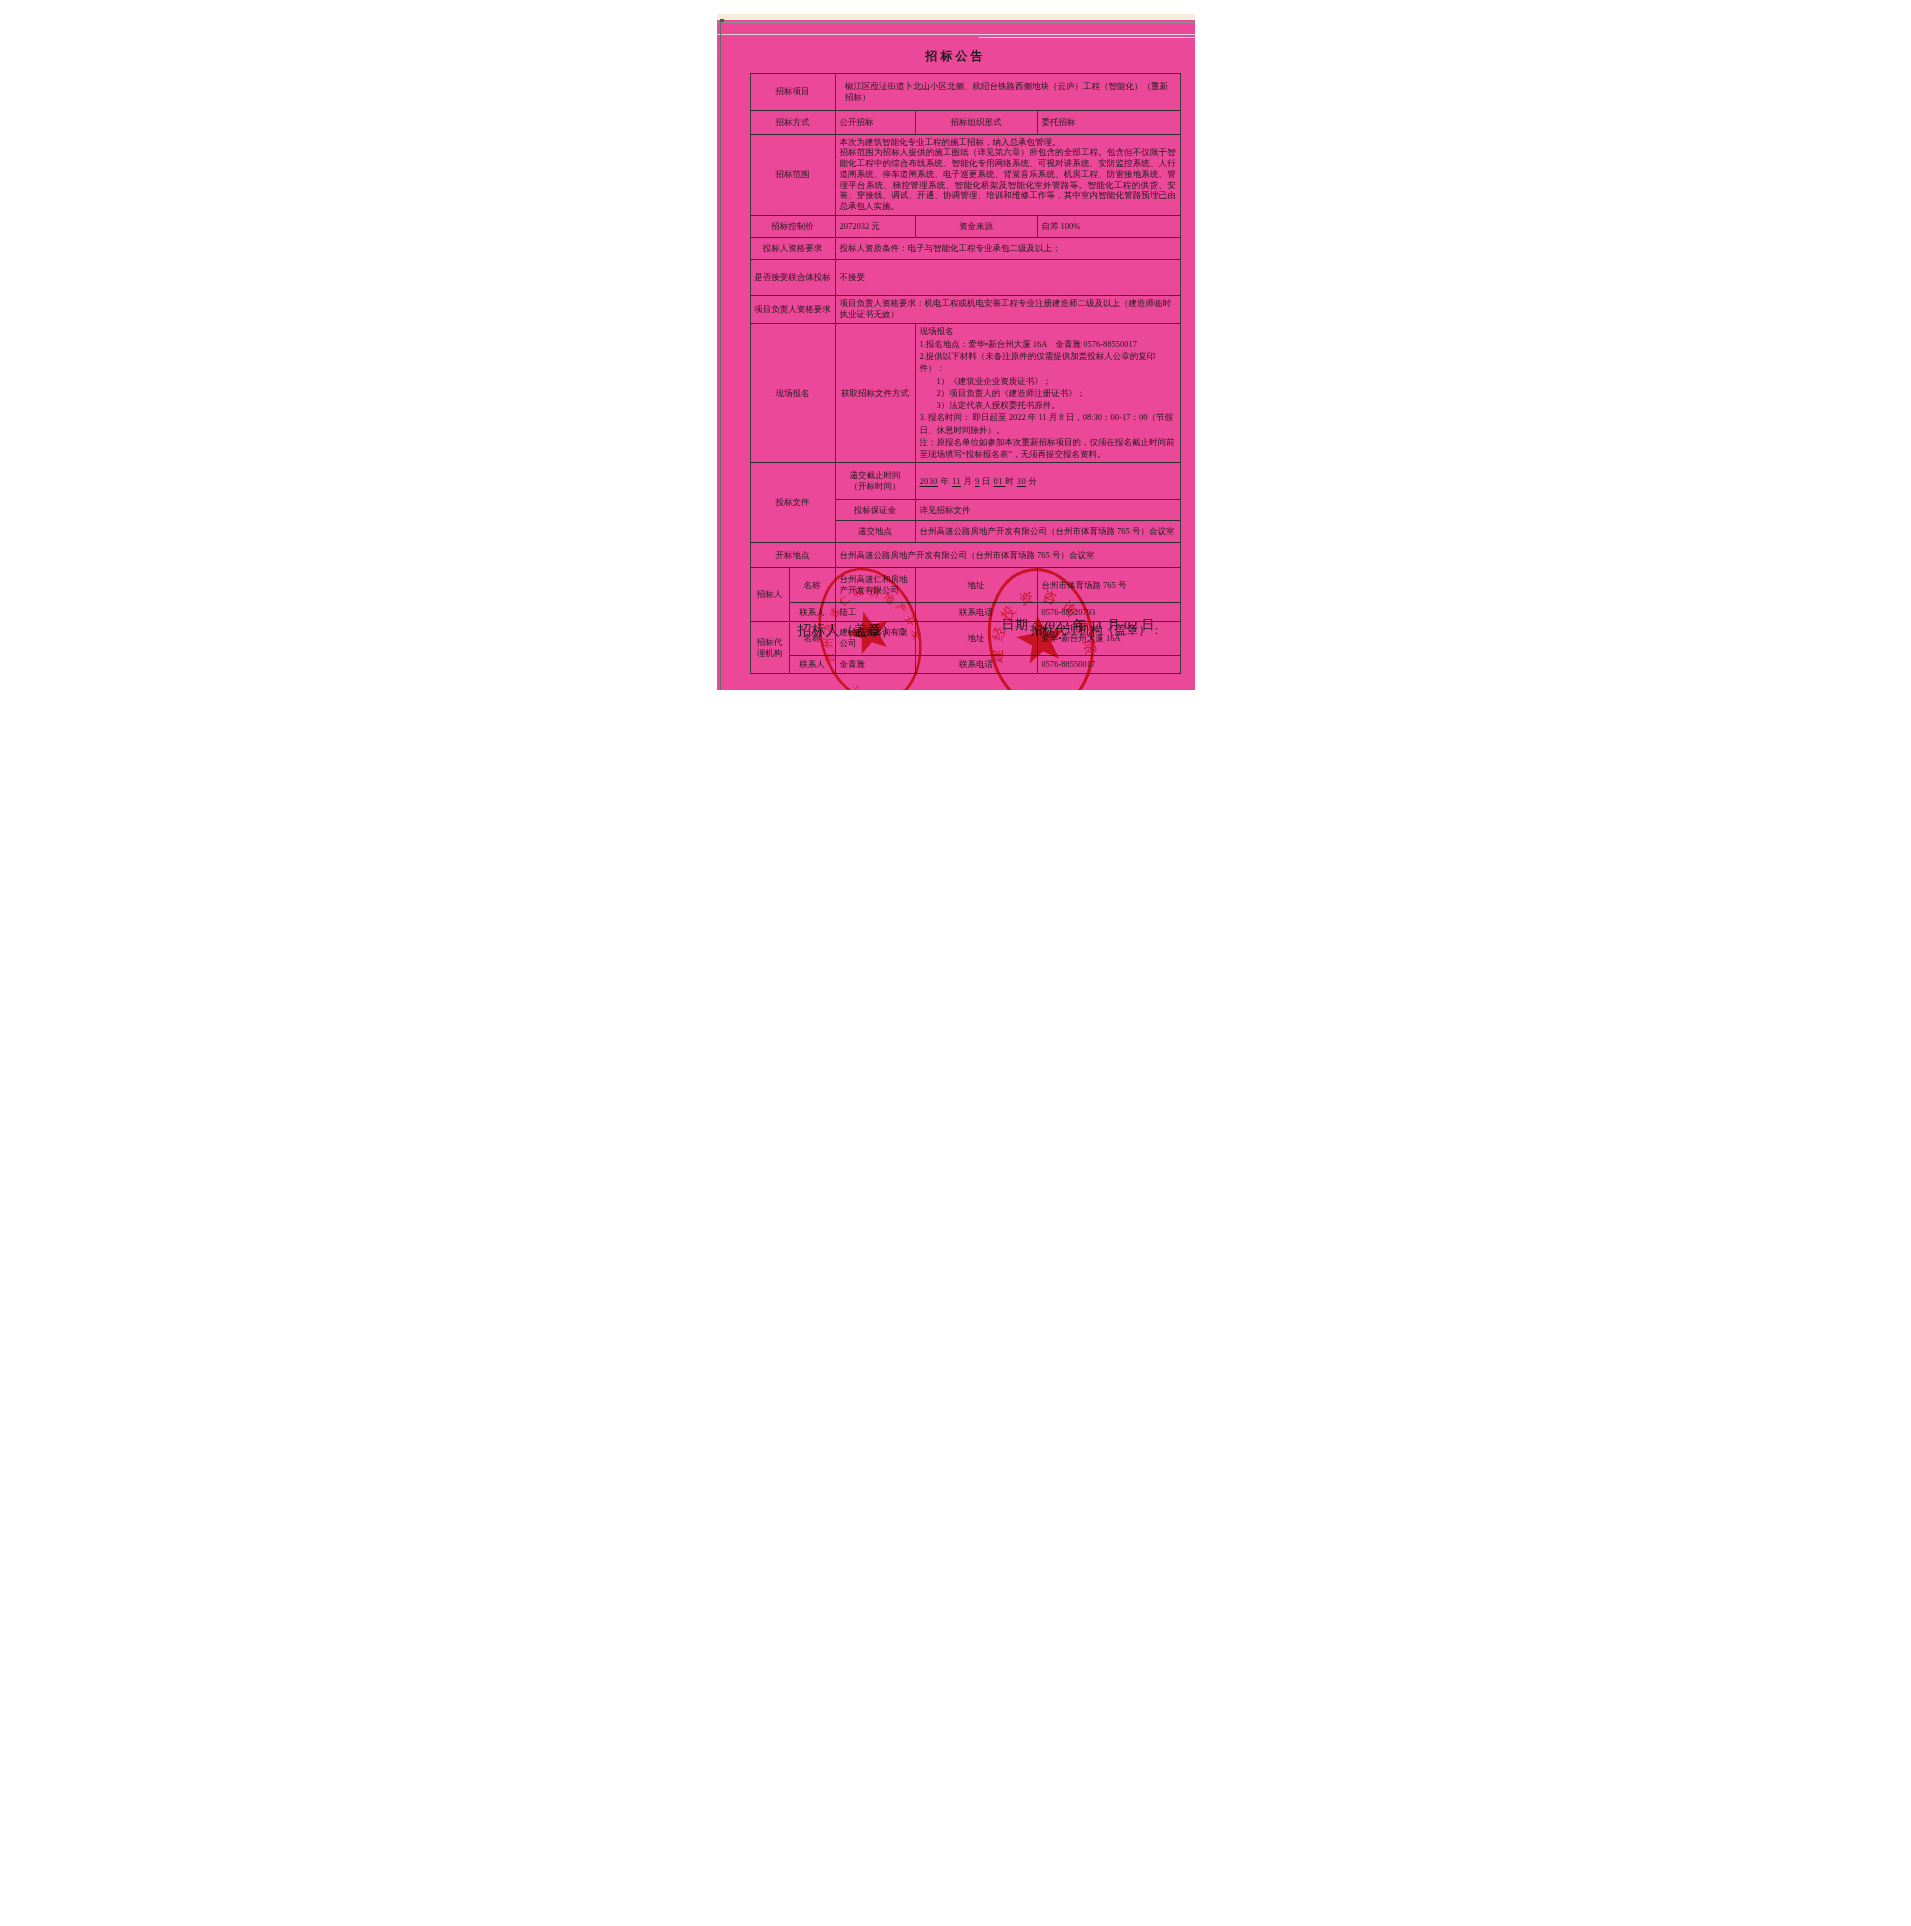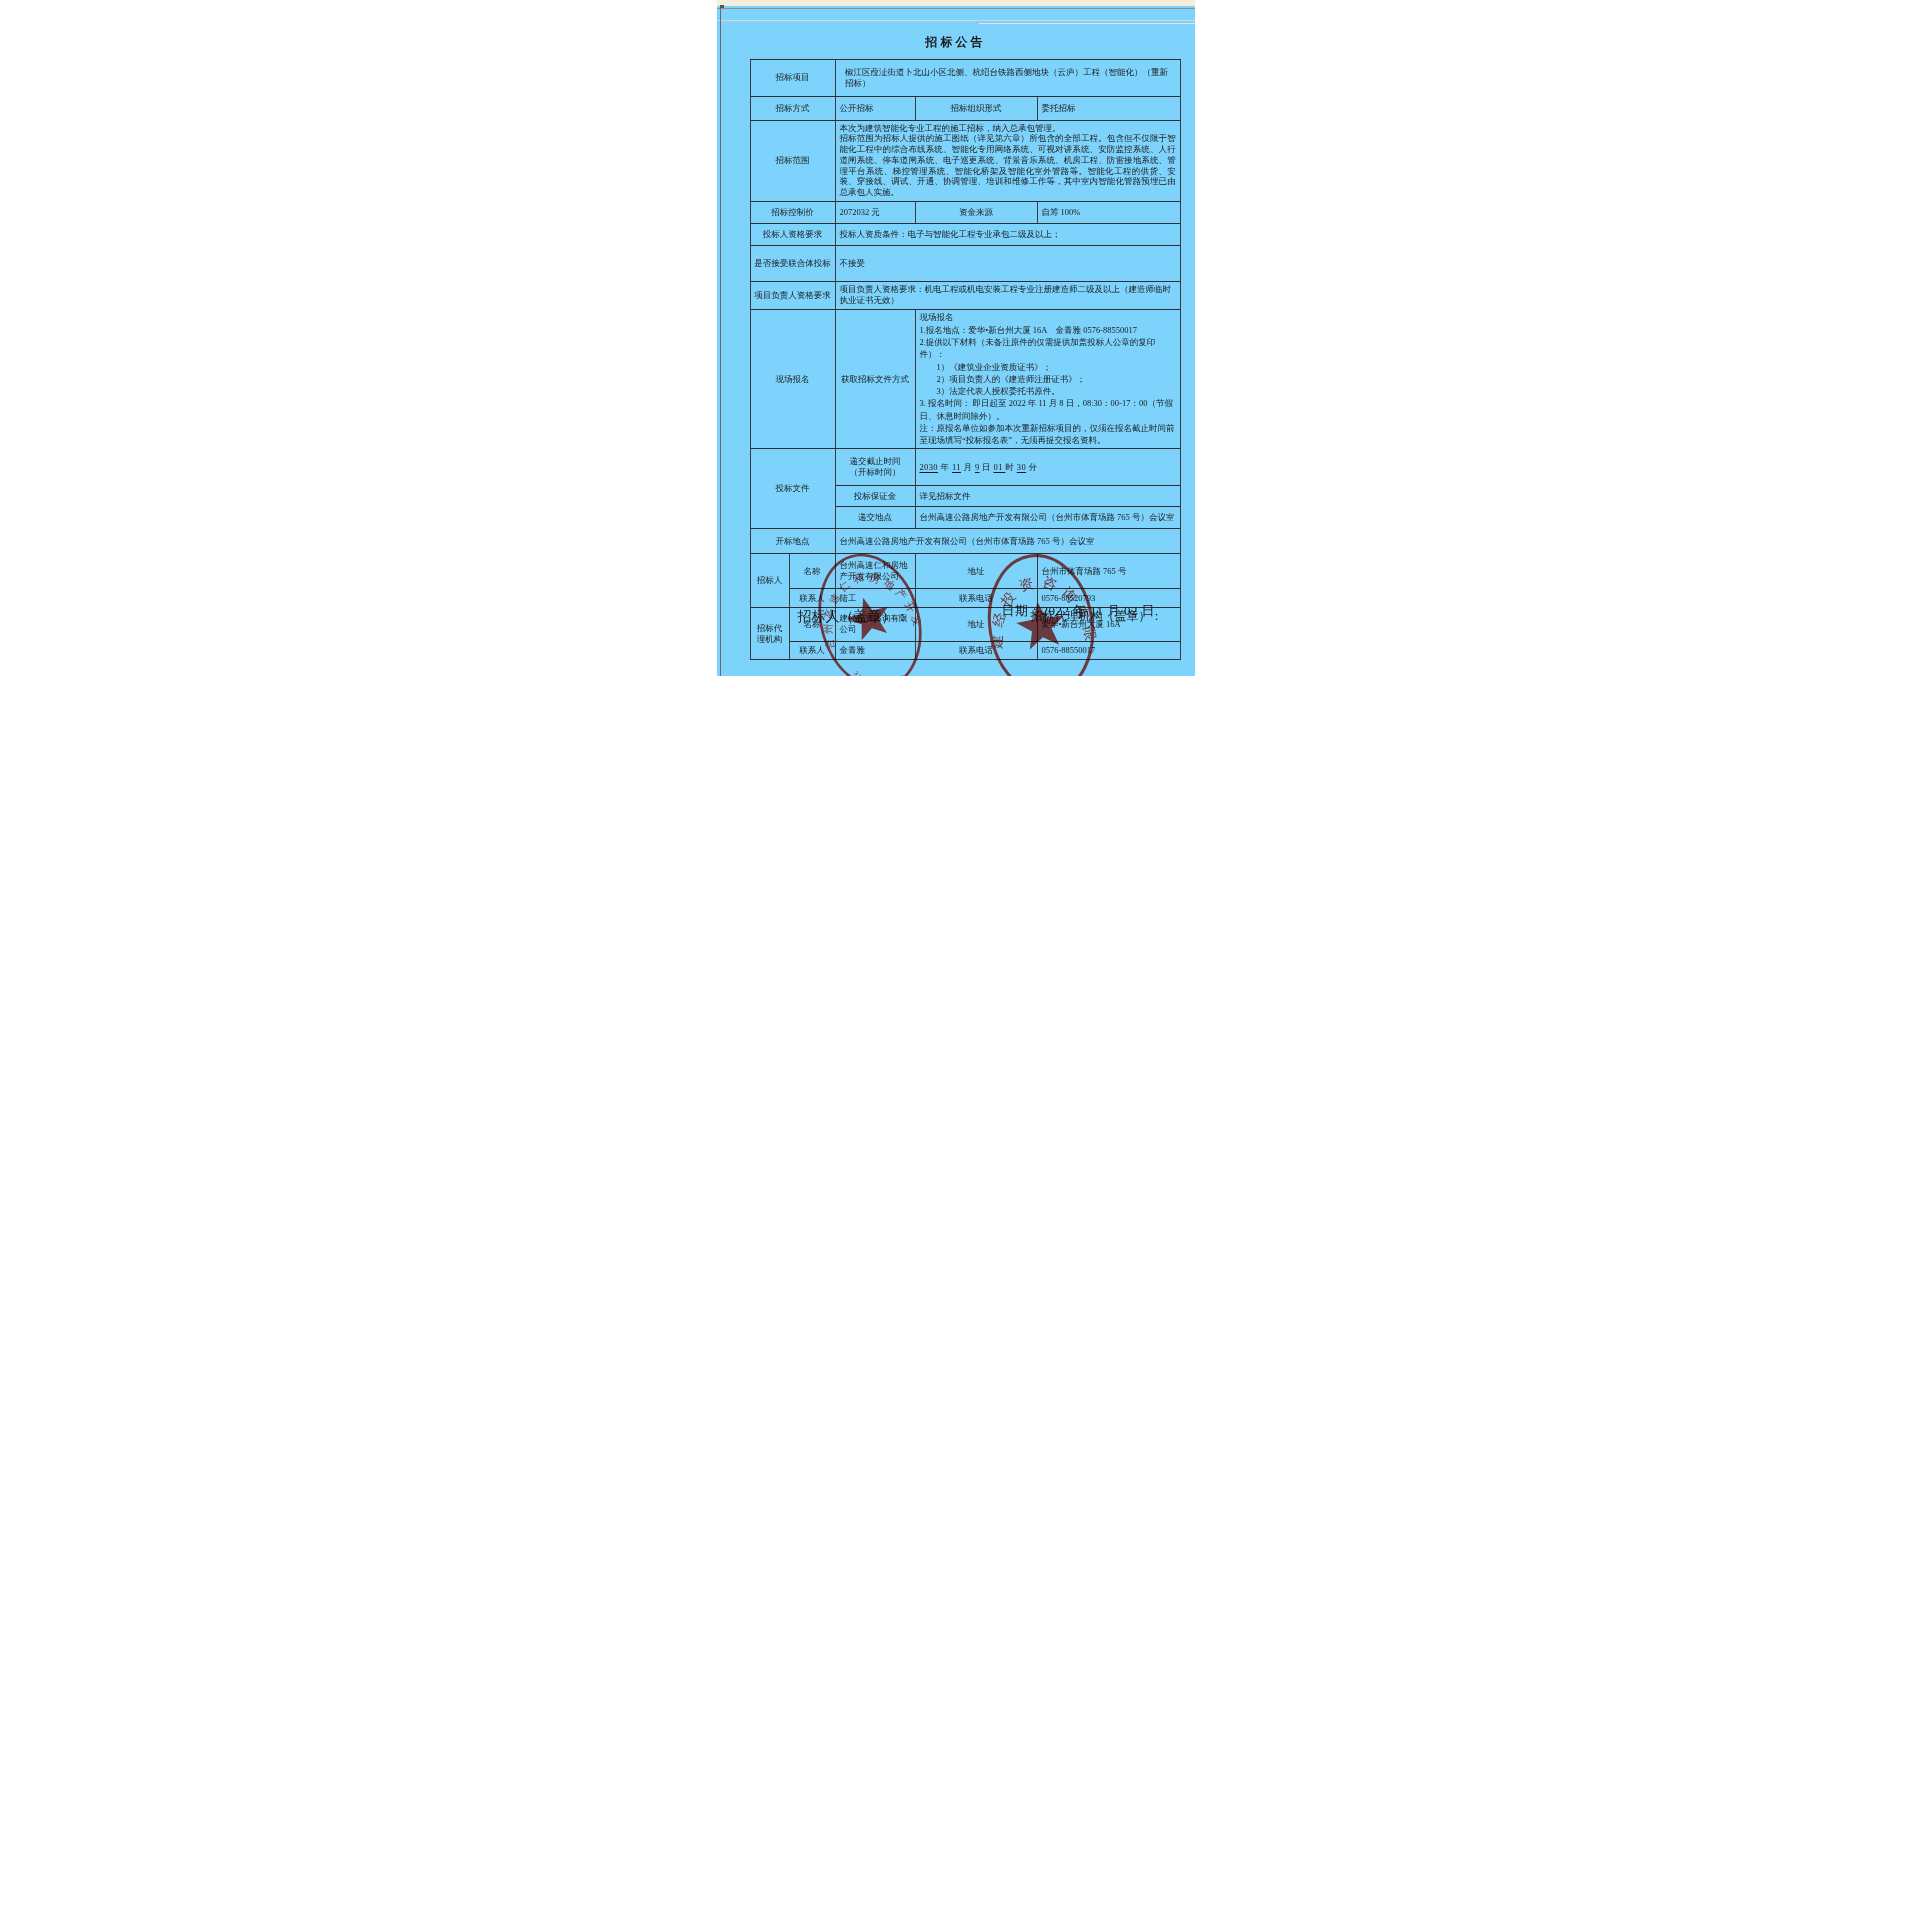--- a/index.html
+++ b/index.html
@@ -1,17 +1,17 @@
 <!DOCTYPE html>
 <html style="font-size:6.2px"><head>
 <meta charset="utf-8">
 <style>
   html,body{margin:0;padding:0;}
   body{background:#ffffff;font-family:"Liberation Serif","DejaVu Serif",serif;color:#1b1b1b;}
-  .page{position:relative;width:478px;height:676px;margin:0 auto;background:#7dd3fc;overflow:hidden;}
+  .page{position:relative;width:478px;height:676px;margin:14px auto;background:#ec4899;overflow:hidden;}
 
   
   .scan-top-band{position:absolute;top:0;left:0;right:0;height:6.2px;background:#f6eedb;}
   .scan-top-line{position:absolute;top:7.7px;left:0;right:0;height:0.8px;background:#8f8f8f;}
   .scan-faint-line1{position:absolute;top:20px;left:0;right:0;height:0.4px;background:#d7d7d7;}
   .scan-faint-line2{position:absolute;top:23px;left:55%;right:0;height:0.4px;background:#e2e2e2;}
   .scan-left-line{position:absolute;top:7.7px;bottom:0;left:3.5px;width:0.8px;background:#6a6a6a;}
   .scan-corner{position:absolute;top:5.4px;left:3.5px;width:3.9px;height:3.1px;background:#555;}
 
   .doc-title{position:absolute;top:34px;left:0;right:0;text-align:center;

